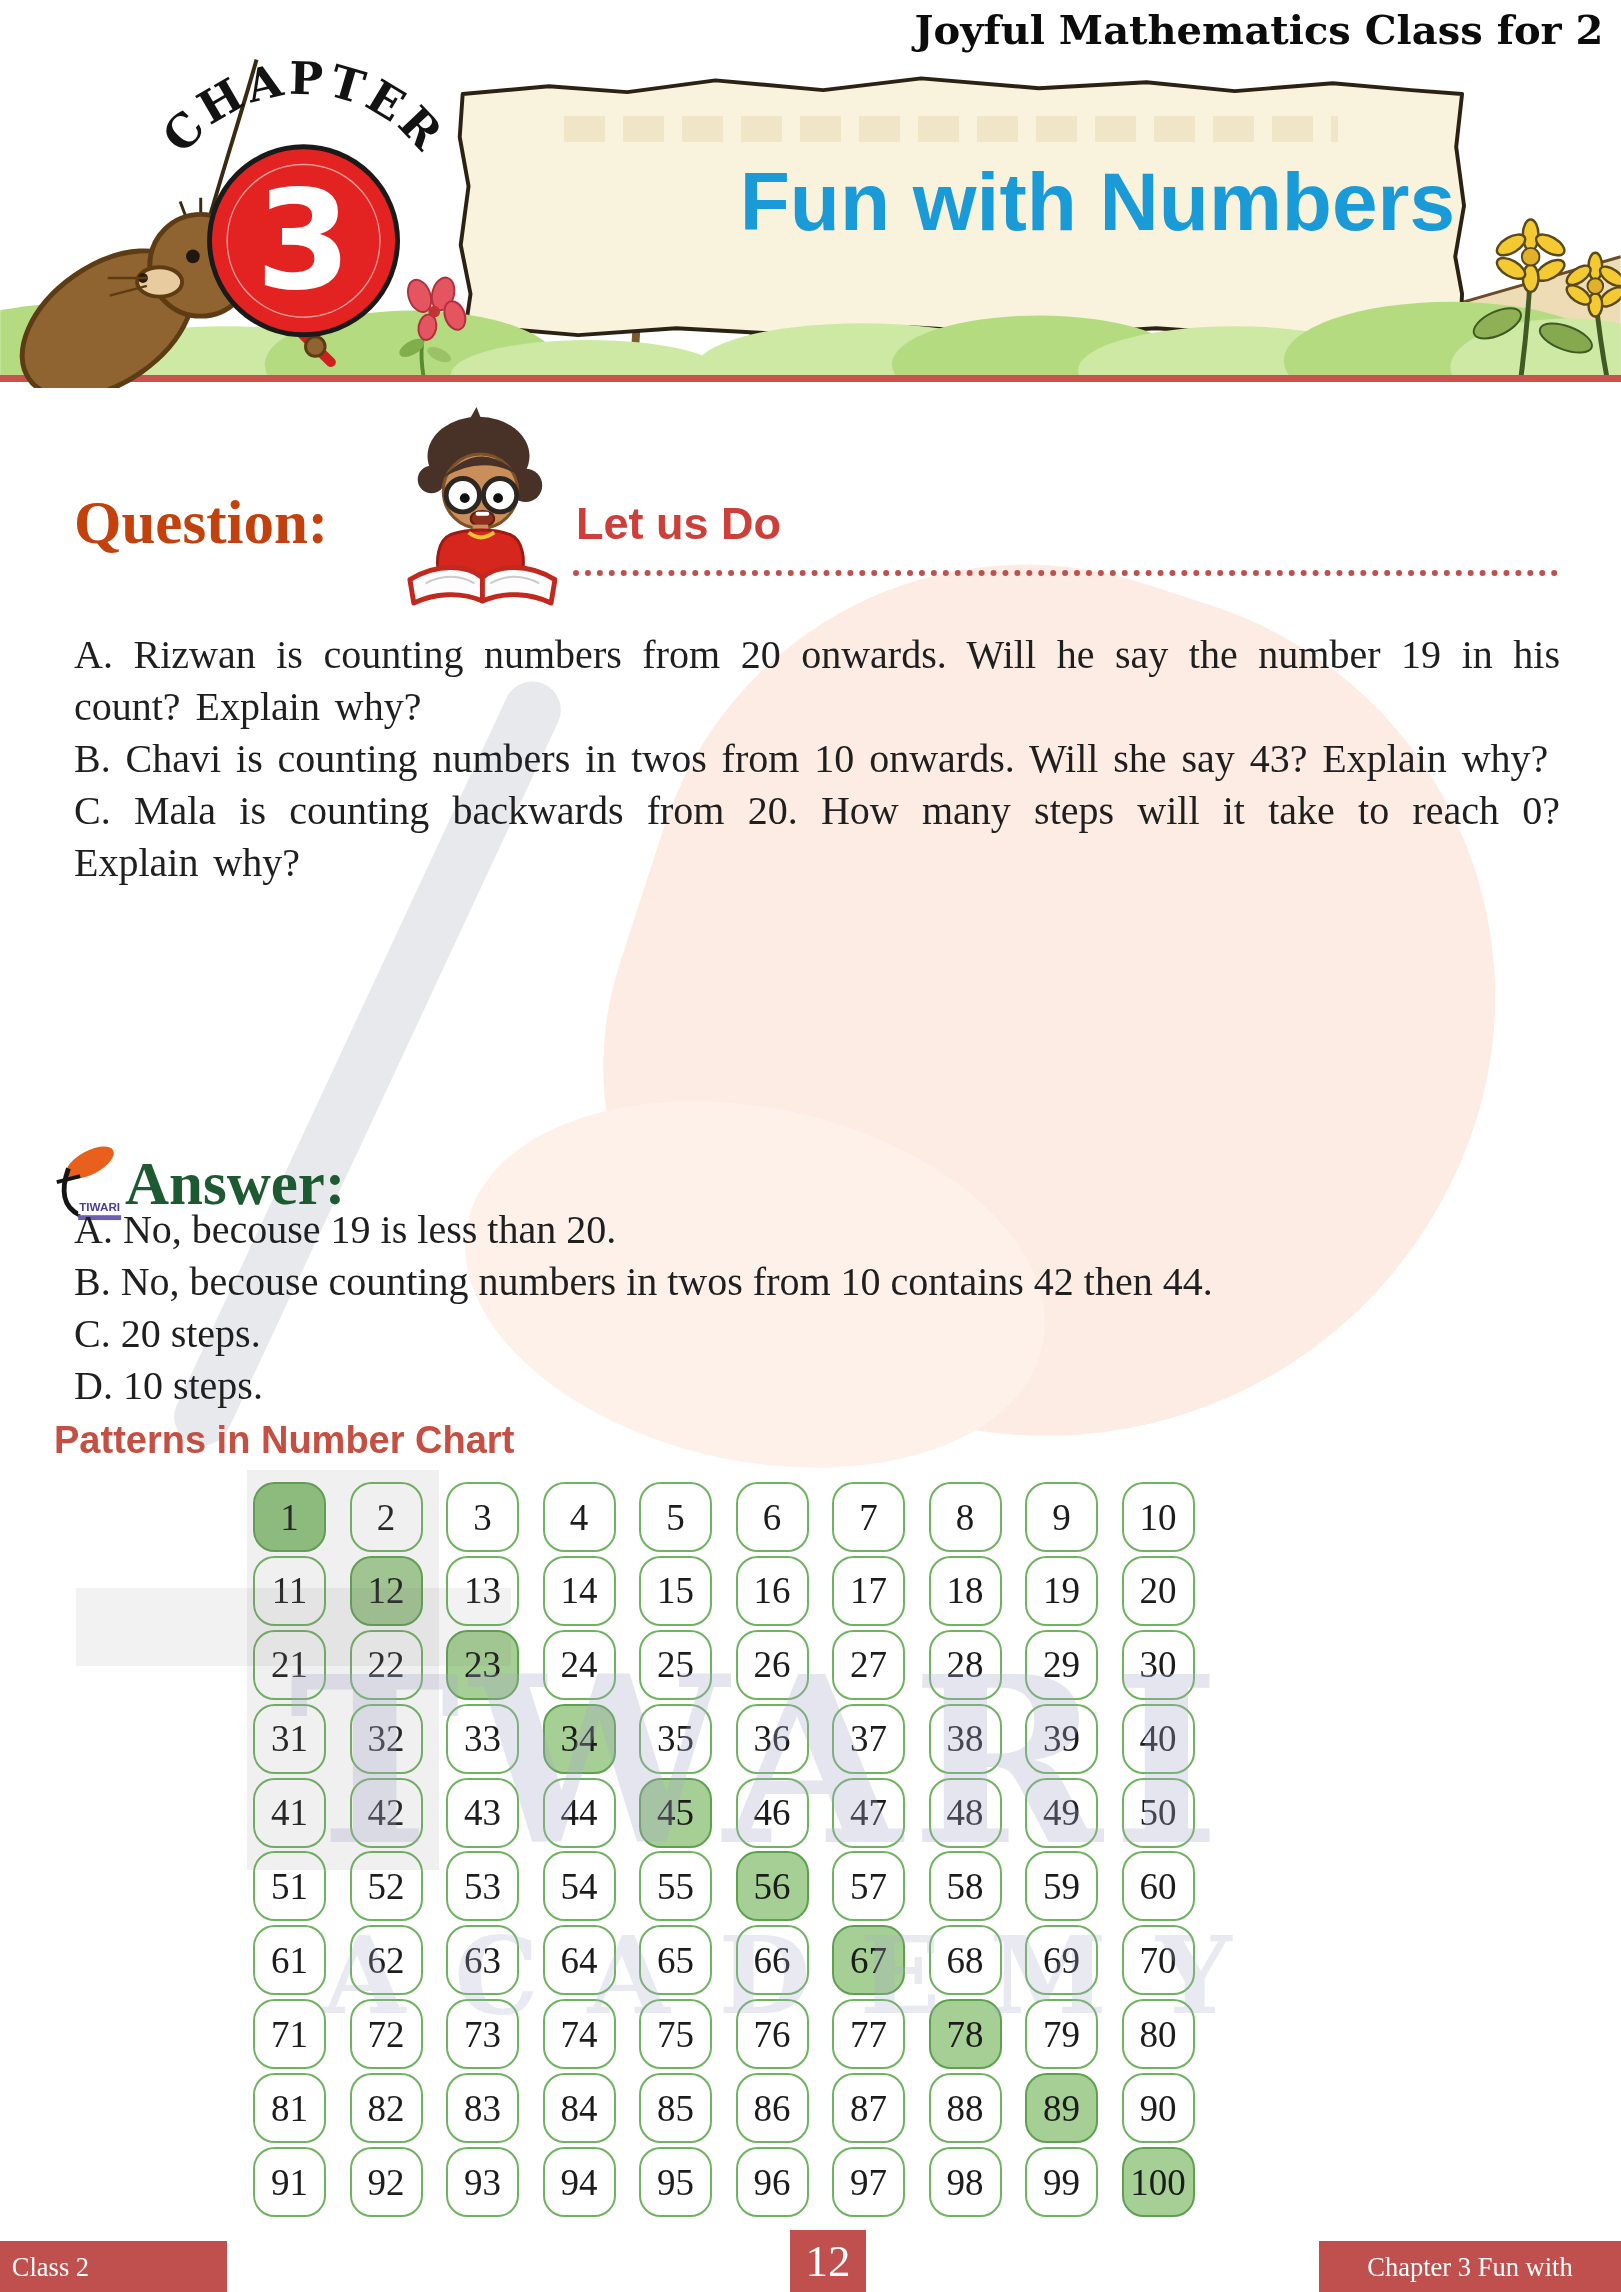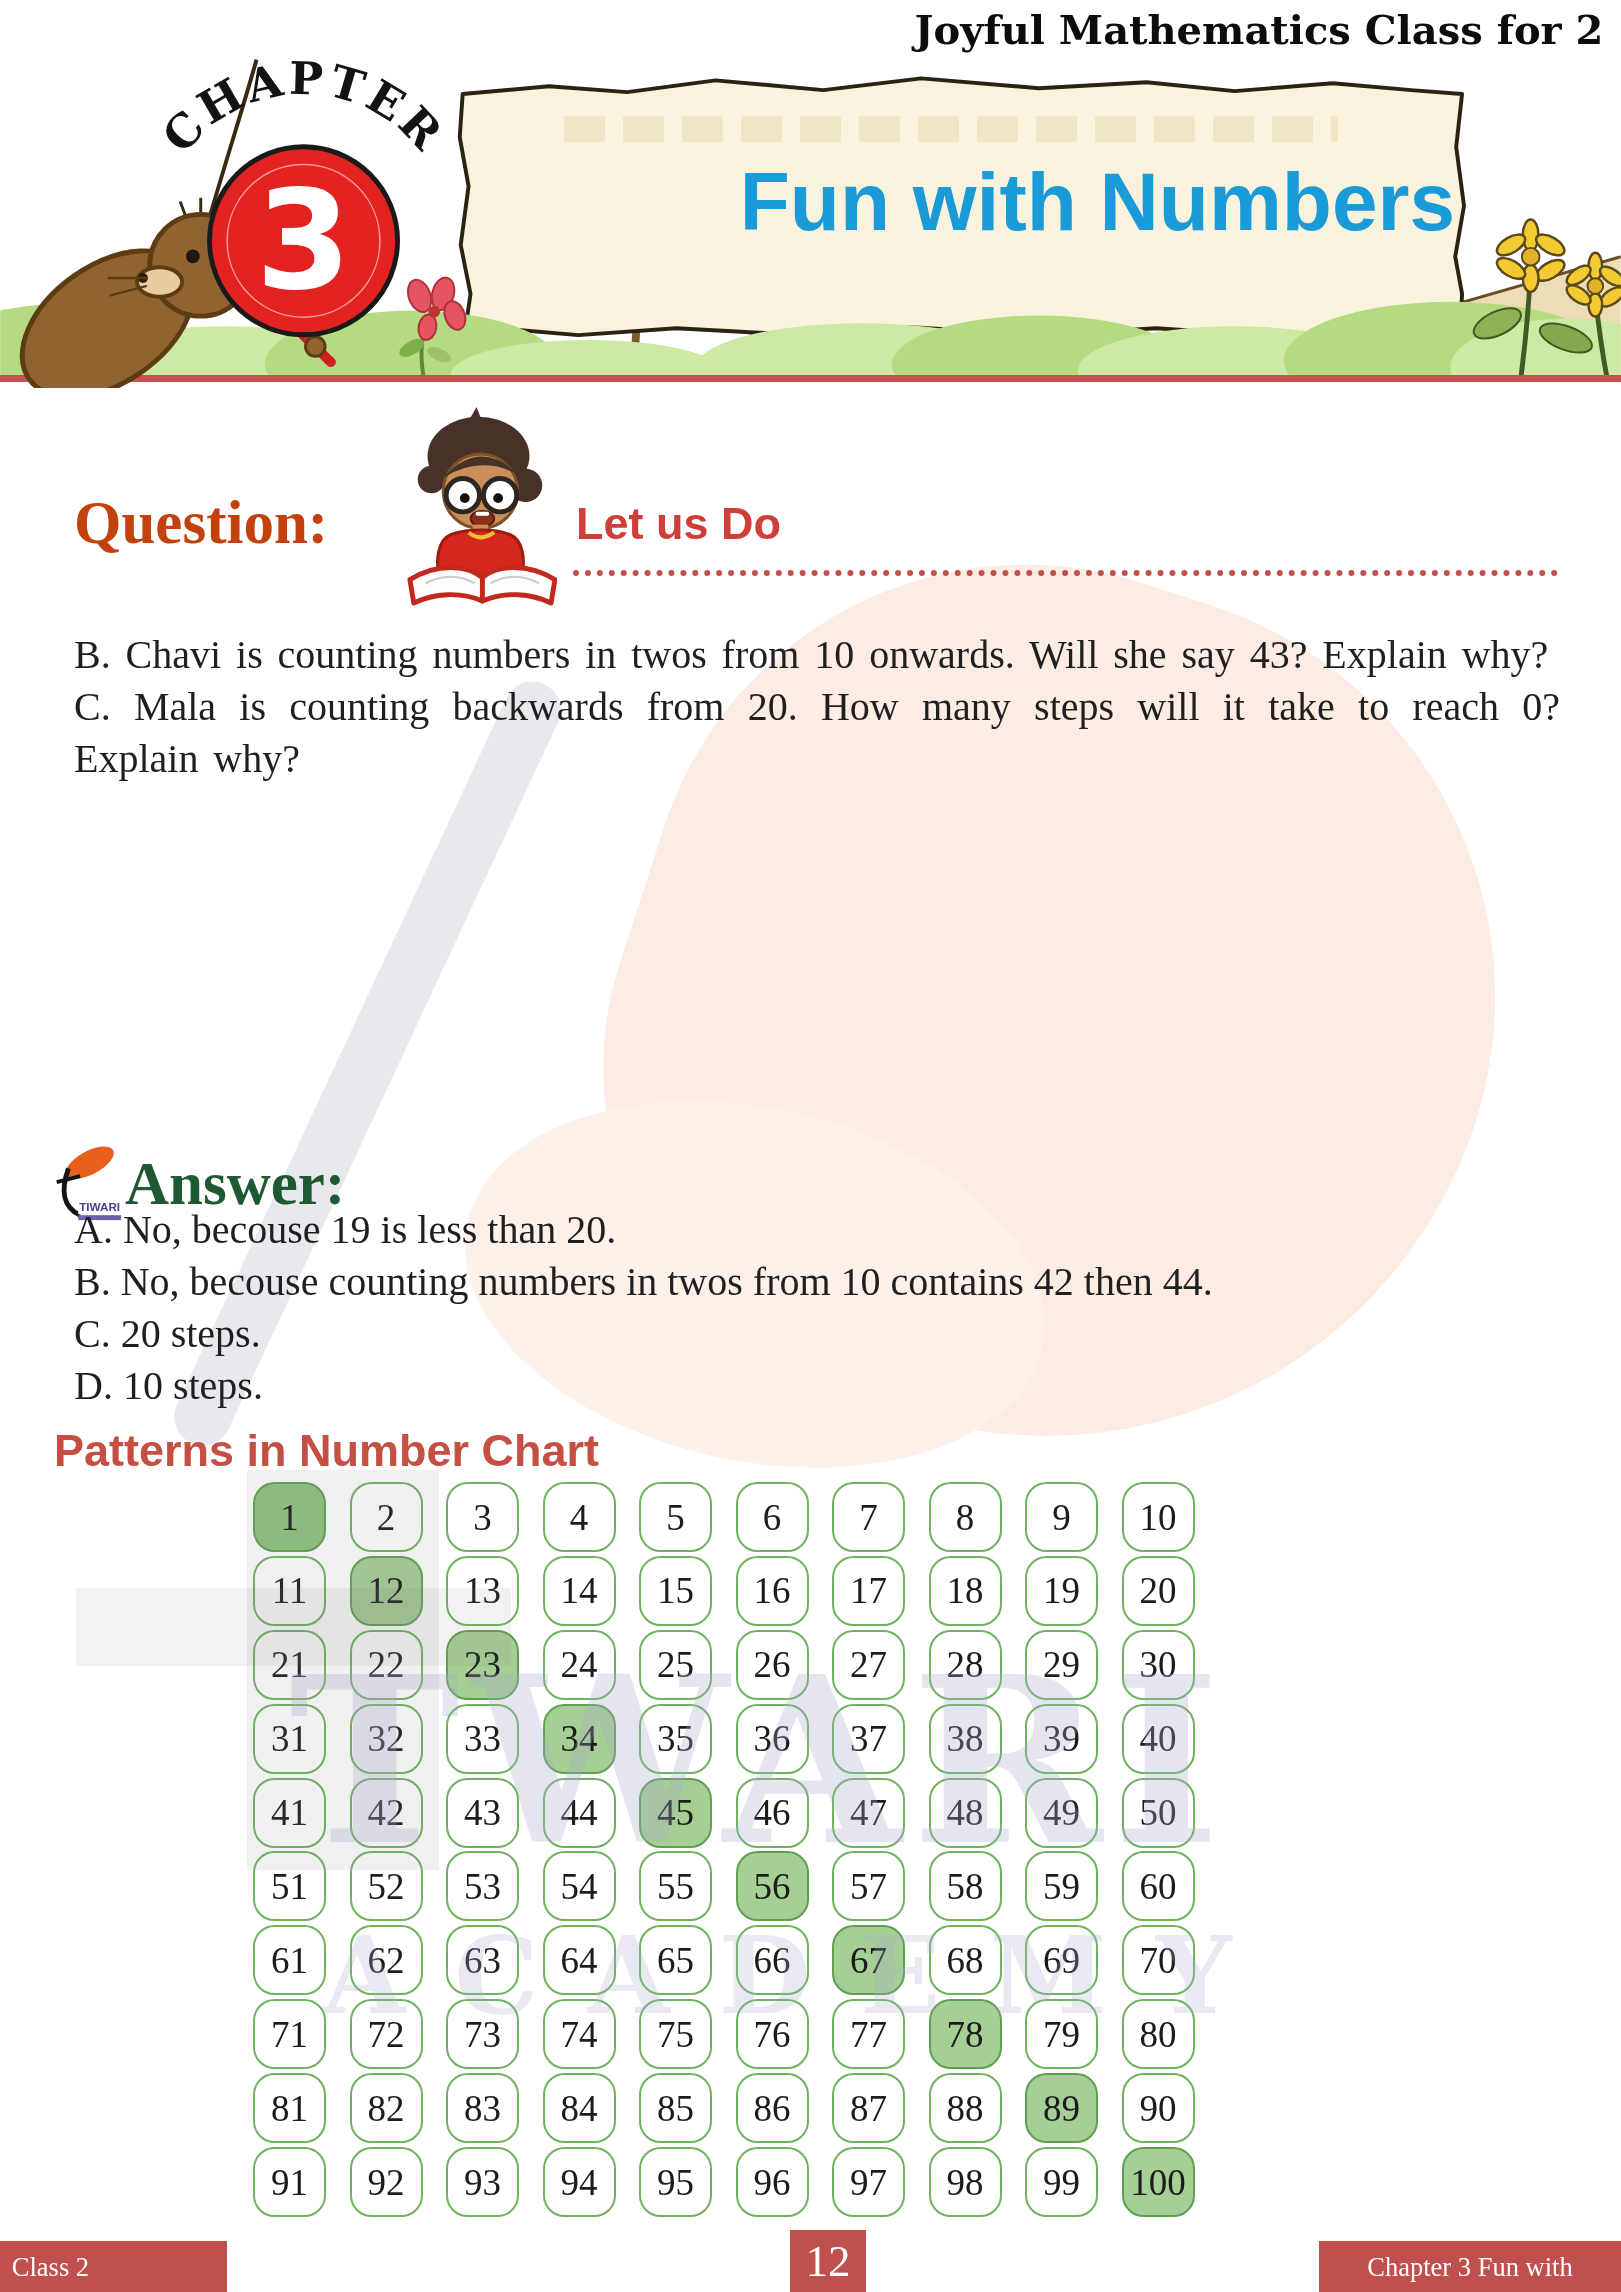--- a/index.html
+++ b/index.html
@@ -36,21 +36,21 @@
   #q-text{left:74px;top:629px;width:1486px;font-size:40px;line-height:52px;z-index:2;}
   #q-text p{margin:0;text-align:justify;text-align-last:left;word-spacing:4.9px;}
 
   
   #tiwari-logo{left:49px;top:1143px;z-index:2;}
   #a-heading{left:125px;top:1149px;font-size:61px;font-weight:bold;color:#1d5a32;z-index:2;}
   #a-items{left:74px;top:1204px;width:1486px;font-size:40px;line-height:52px;z-index:2;}
 
   
   #patterns-heading{left:54px;top:1419px;font-family:"Liberation Sans",sans-serif;
-                    font-weight:bold;font-size:45px;color:#c44f42;z-index:2;margin-top:6px;}
+                    font-weight:bold;font-size:38px;color:#c44f42;z-index:2;}
   #number-grid{left:253px;top:1482px;display:grid;z-index:2;
                grid-template-columns:repeat(10,73px);grid-auto-rows:70px;
                column-gap:23.5px;row-gap:3.9px;}
   .cell{border:2.9px solid #6fb260;border-radius:21.6px;background:rgba(255,255,255,.85);
         display:flex;align-items:center;justify-content:center;
         font-size:37px;color:#1c1c1c;}
   .cell.hl{background:#a6cf95;border-color:#5da14f;}
   .cell.first{background:#8fc37d;}
 
   
@@ -212,20 +212,21 @@
     <path d="M 10,178 C 40,160 70,164 84,176 L 84,200 C 62,190 34,192 14,202 Z" fill="#fdfdfd" stroke="#c2281d" stroke-width="5" stroke-linejoin="round"></path>
     <path d="M 158,178 C 128,160 98,164 84,176 L 84,200 C 106,190 134,192 154,202 Z" fill="#fdfdfd" stroke="#c2281d" stroke-width="5" stroke-linejoin="round"></path>
     <line x1="84" y1="176" x2="84" y2="200" stroke="#c2281d" stroke-width="3"></line>
     <path d="M 26,182 C 44,172 62,174 76,182 M 142,182 C 124,172 106,174 92,182" stroke="#cccccc" stroke-width="2" fill="none"></path>
   </svg>
 
   <div id="letusdo" class="abs">Let us Do</div>
   <div id="dotline" class="abs"></div>
 
   <div id="q-text" class="abs">
+    <p>A. Rizwan is counting numbers from 20 onwards. Will he say the number 19 in his count? Explain why?</p>
     <p>B. Chavi is counting numbers in twos from 10 onwards. Will she say 43? Explain why?</p>
     <p>C. Mala is counting backwards from 20. How many steps will it take to reach 0? Explain why?</p>
   </div>
 
   <svg id="tiwari-logo" class="abs" width="76" height="84" viewBox="0 0 78 86">
     <ellipse cx="42" cy="20" rx="27" ry="12" fill="#e8601c" transform="rotate(-28 42 20)"></ellipse>
     <path d="M 20,26 C 12,48 14,66 32,74" stroke="#151515" stroke-width="5" fill="none"></path>
     <path d="M 8,40 L 32,34" stroke="#151515" stroke-width="4"></path>
     <rect x="30" y="58" width="44" height="15" fill="#ffffff"></rect>
     <text x="52" y="70" text-anchor="middle" font-family="Liberation Sans, sans-serif" font-weight="bold" font-size="12" fill="#4a3f97">TIWARI</text>

